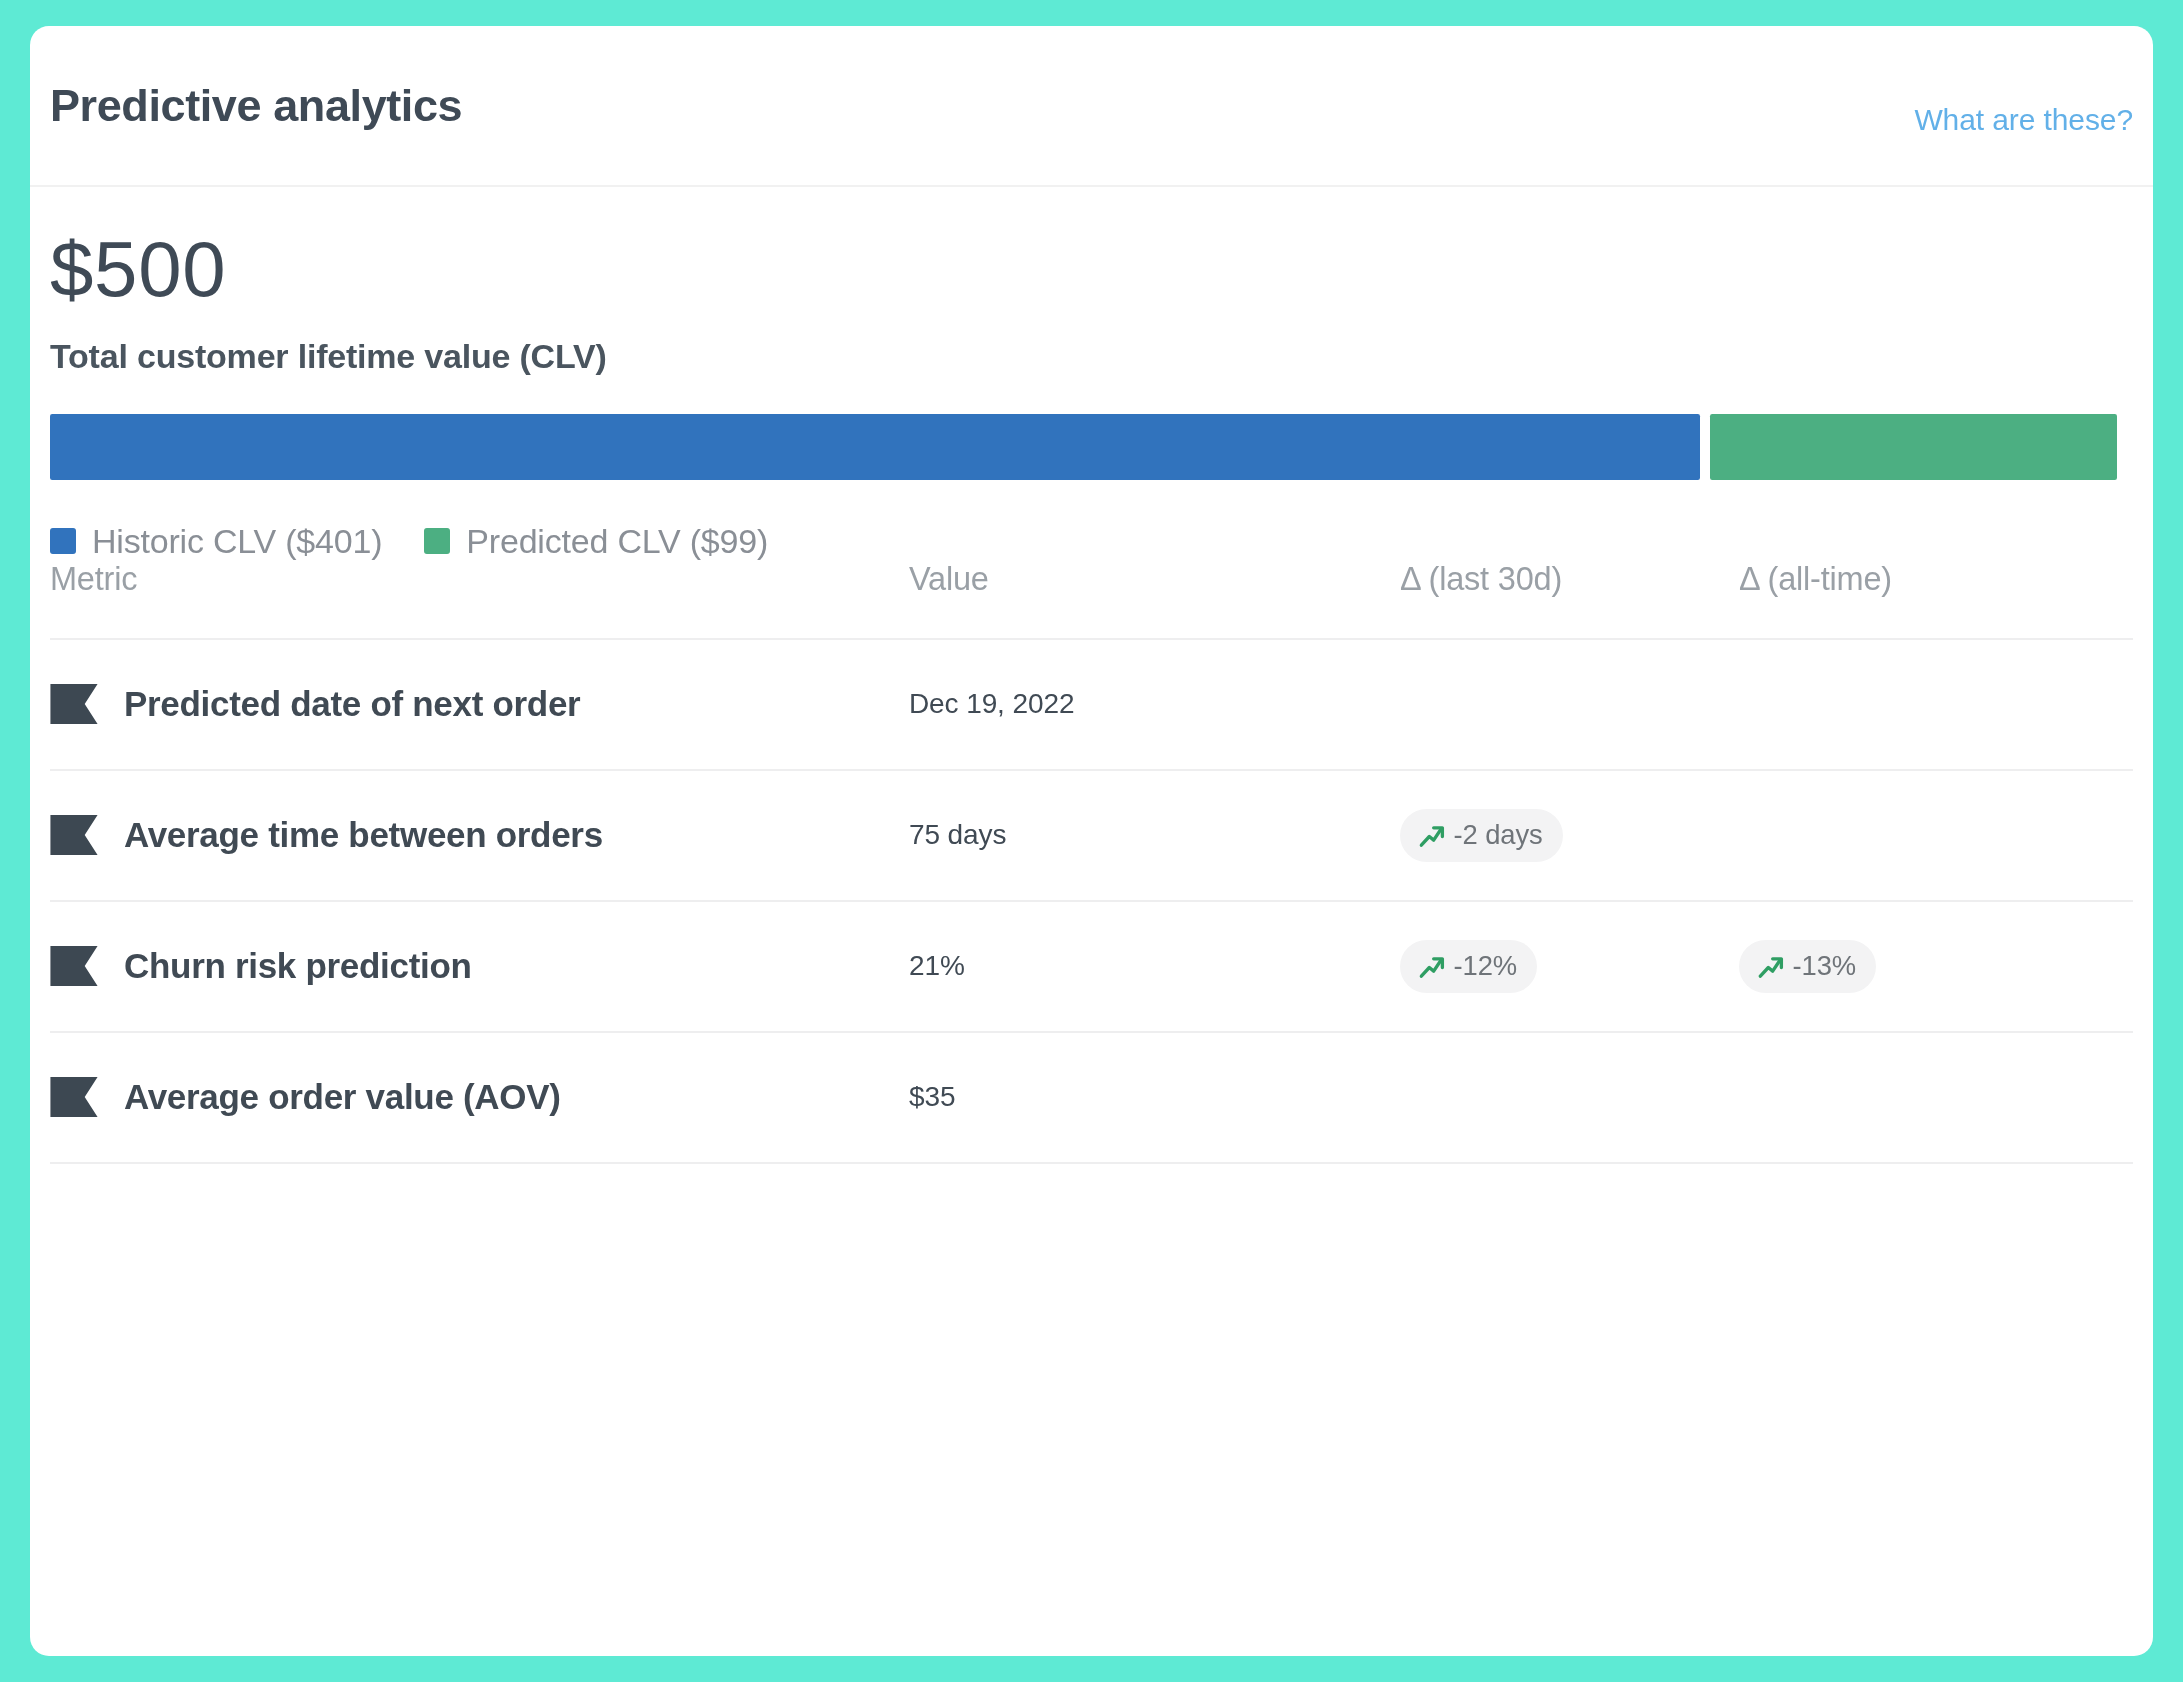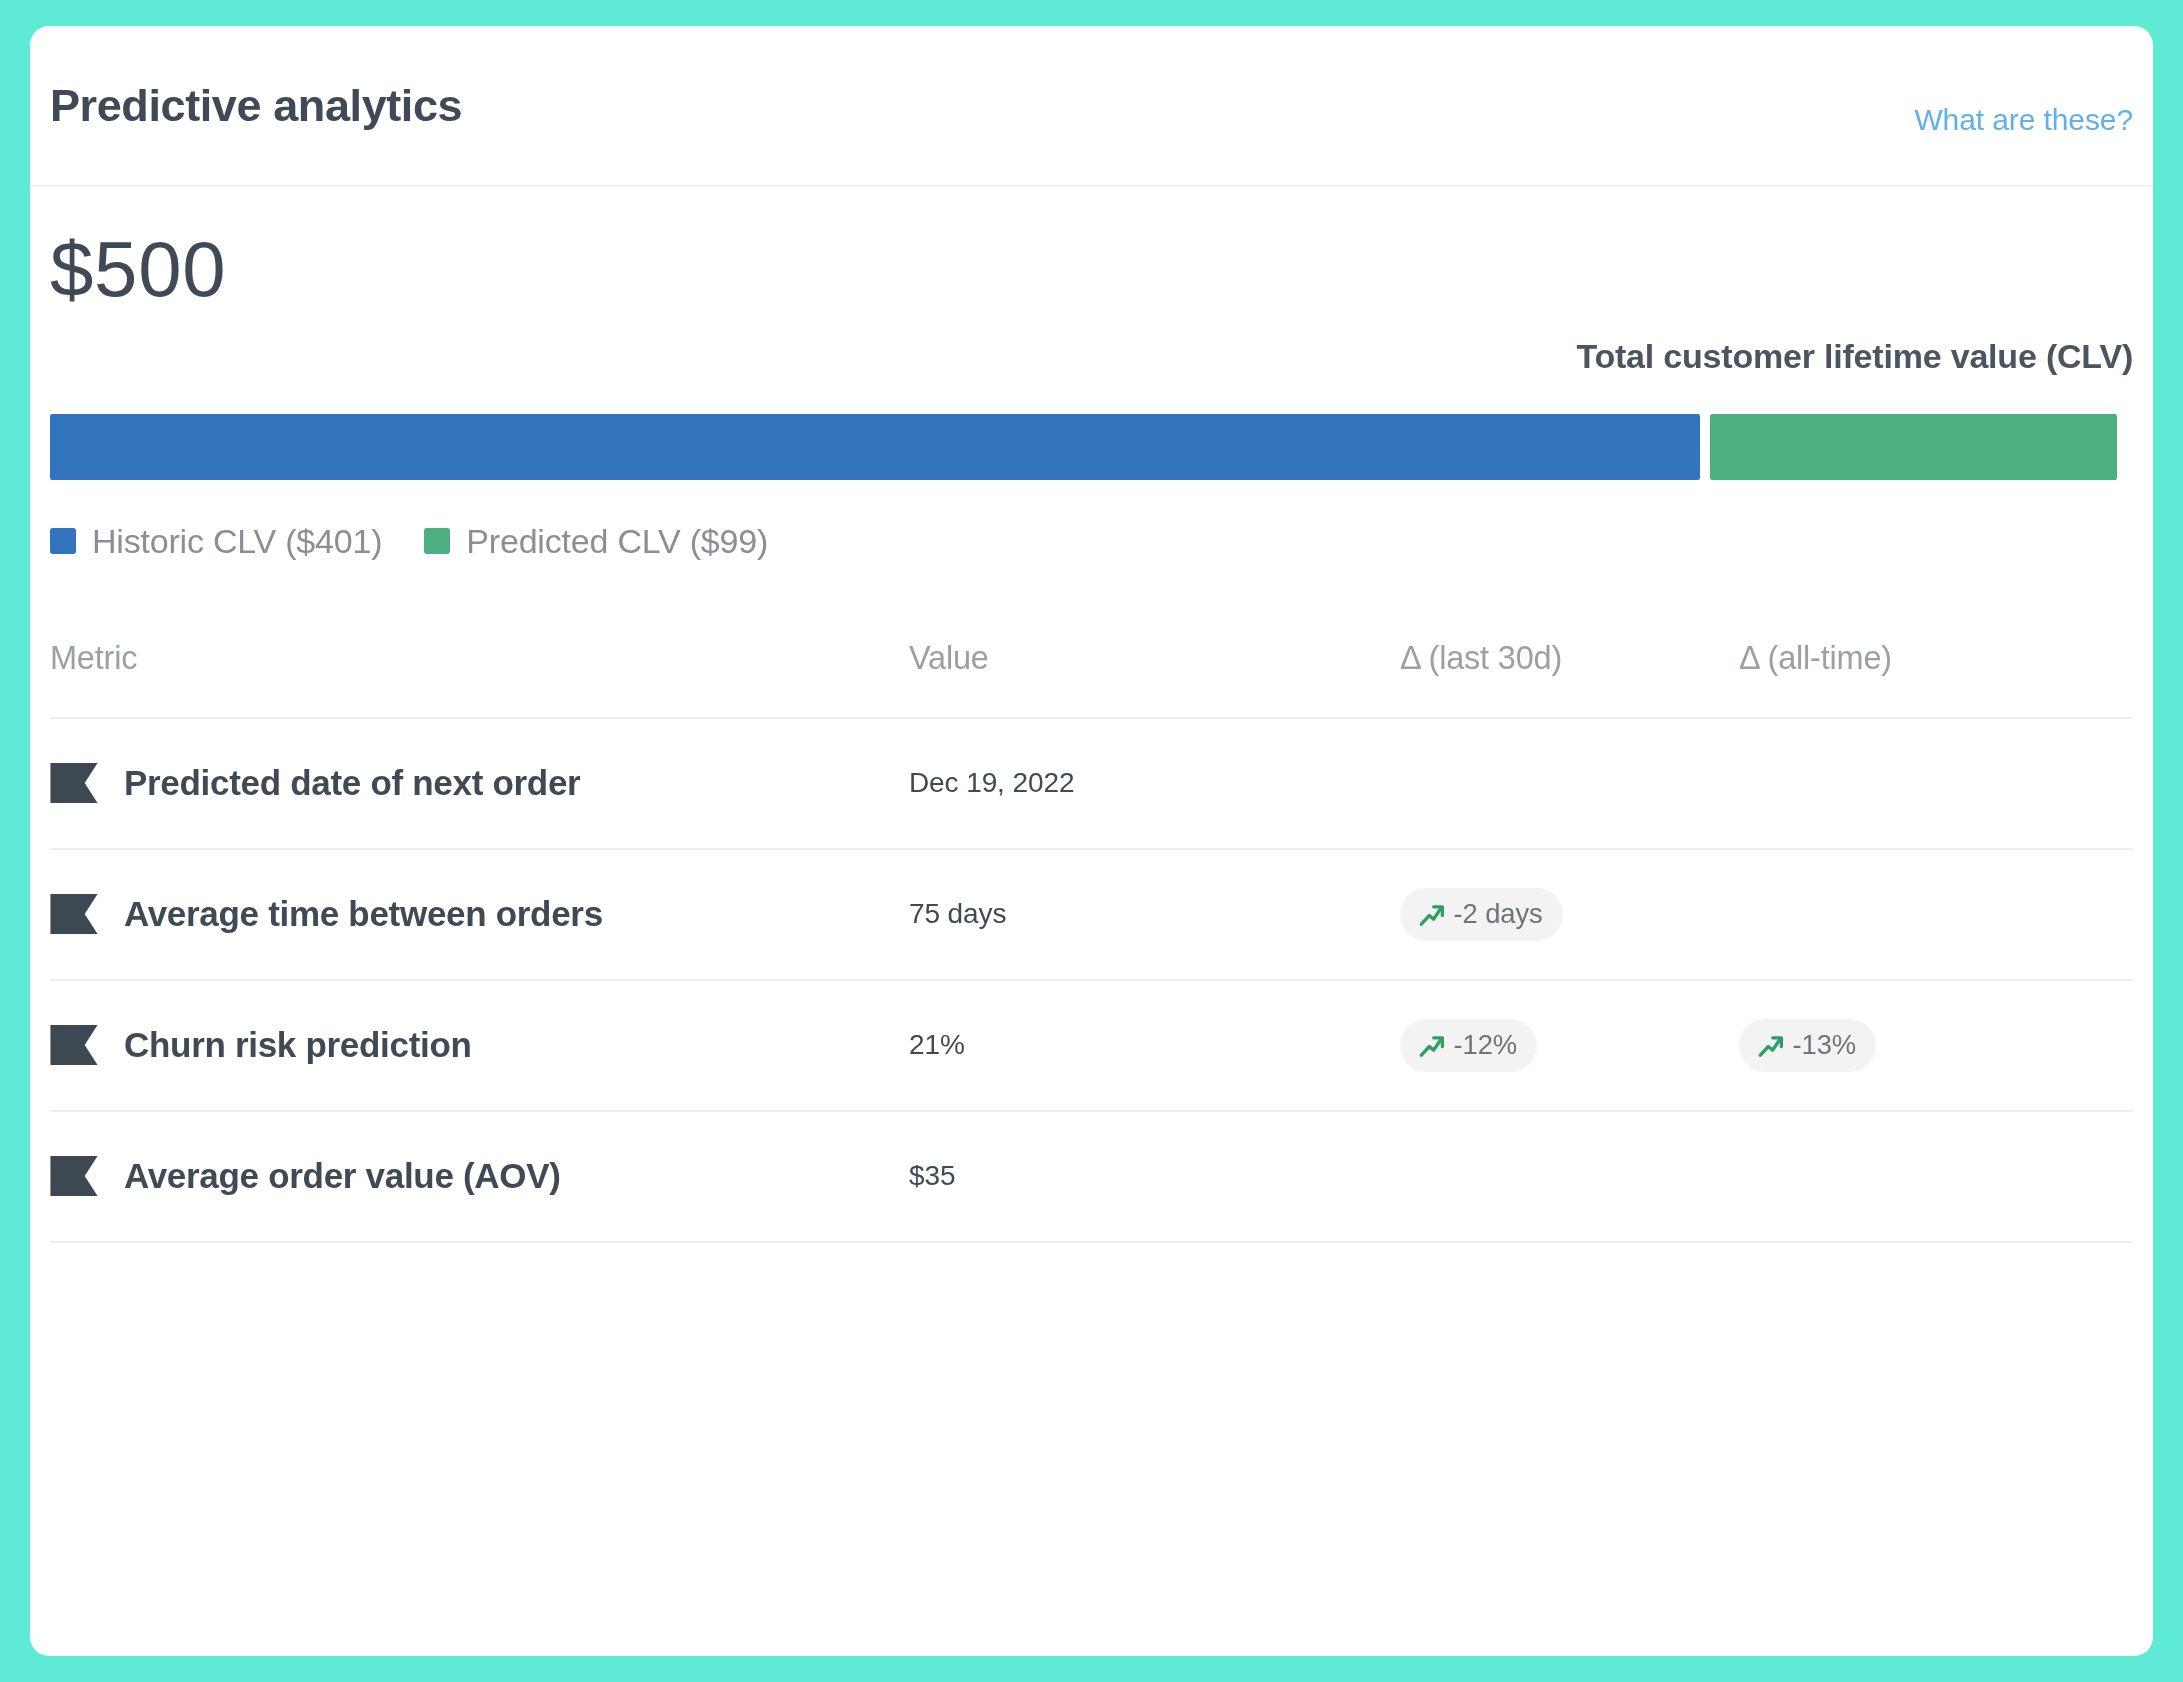--- a/index.html
+++ b/index.html
@@ -70,21 +70,20 @@
     line-height: 1.05;
     letter-spacing: 0.7px;
   }
 
   #clv-caption {
     margin-top: 26px;
     font-size: 34px;
     font-weight: 700;
     color: #4a555f;
     letter-spacing: -0.2px;
-    text-align: right;
   }
 
   
   #clv-bar {
     margin-top: 38px;
     margin-right: 16px;
     height: 66px;
     display: flex;
     overflow: hidden;
     gap: 9.4px;
@@ -119,21 +118,20 @@
     flex: none;
   }
   .legend-label {
     font-size: 34px;
     color: #8a8f96;
     letter-spacing: -0.2px;
   }
 
   
   #metrics-table {
-    margin-top: 79px;
     width: 100%;
     border-collapse: collapse;
     table-layout: fixed;
   }
   #metrics-table th {
     text-align: left;
     font-size: 32.5px;
     font-weight: 400;
     color: #9aa0a6;
     letter-spacing: -0.2px;

